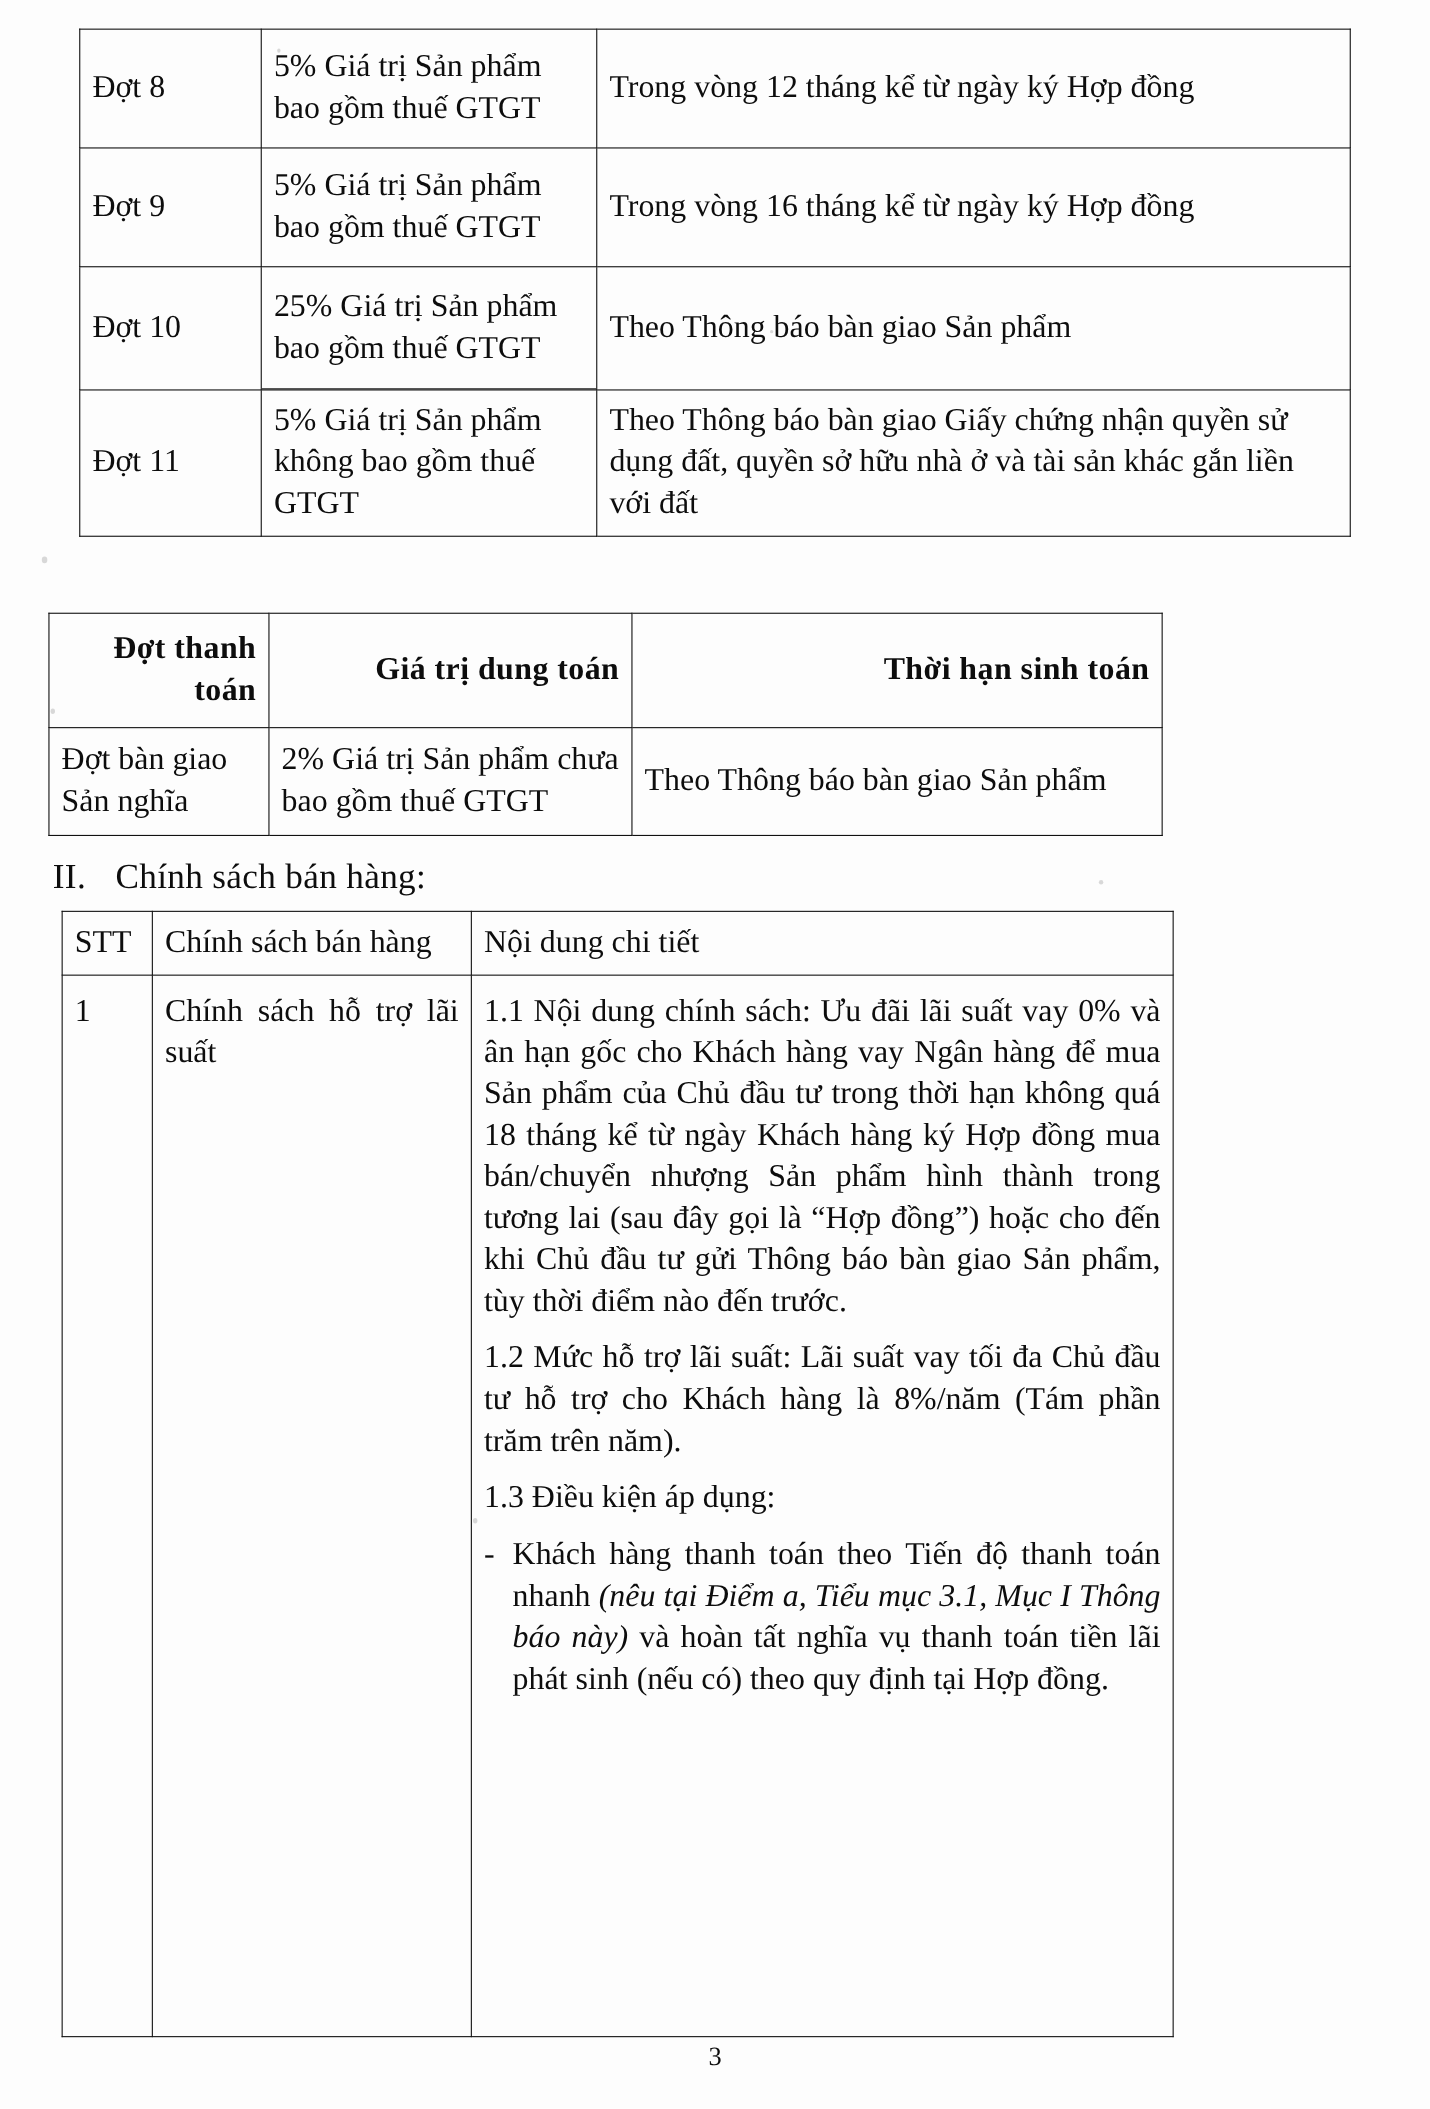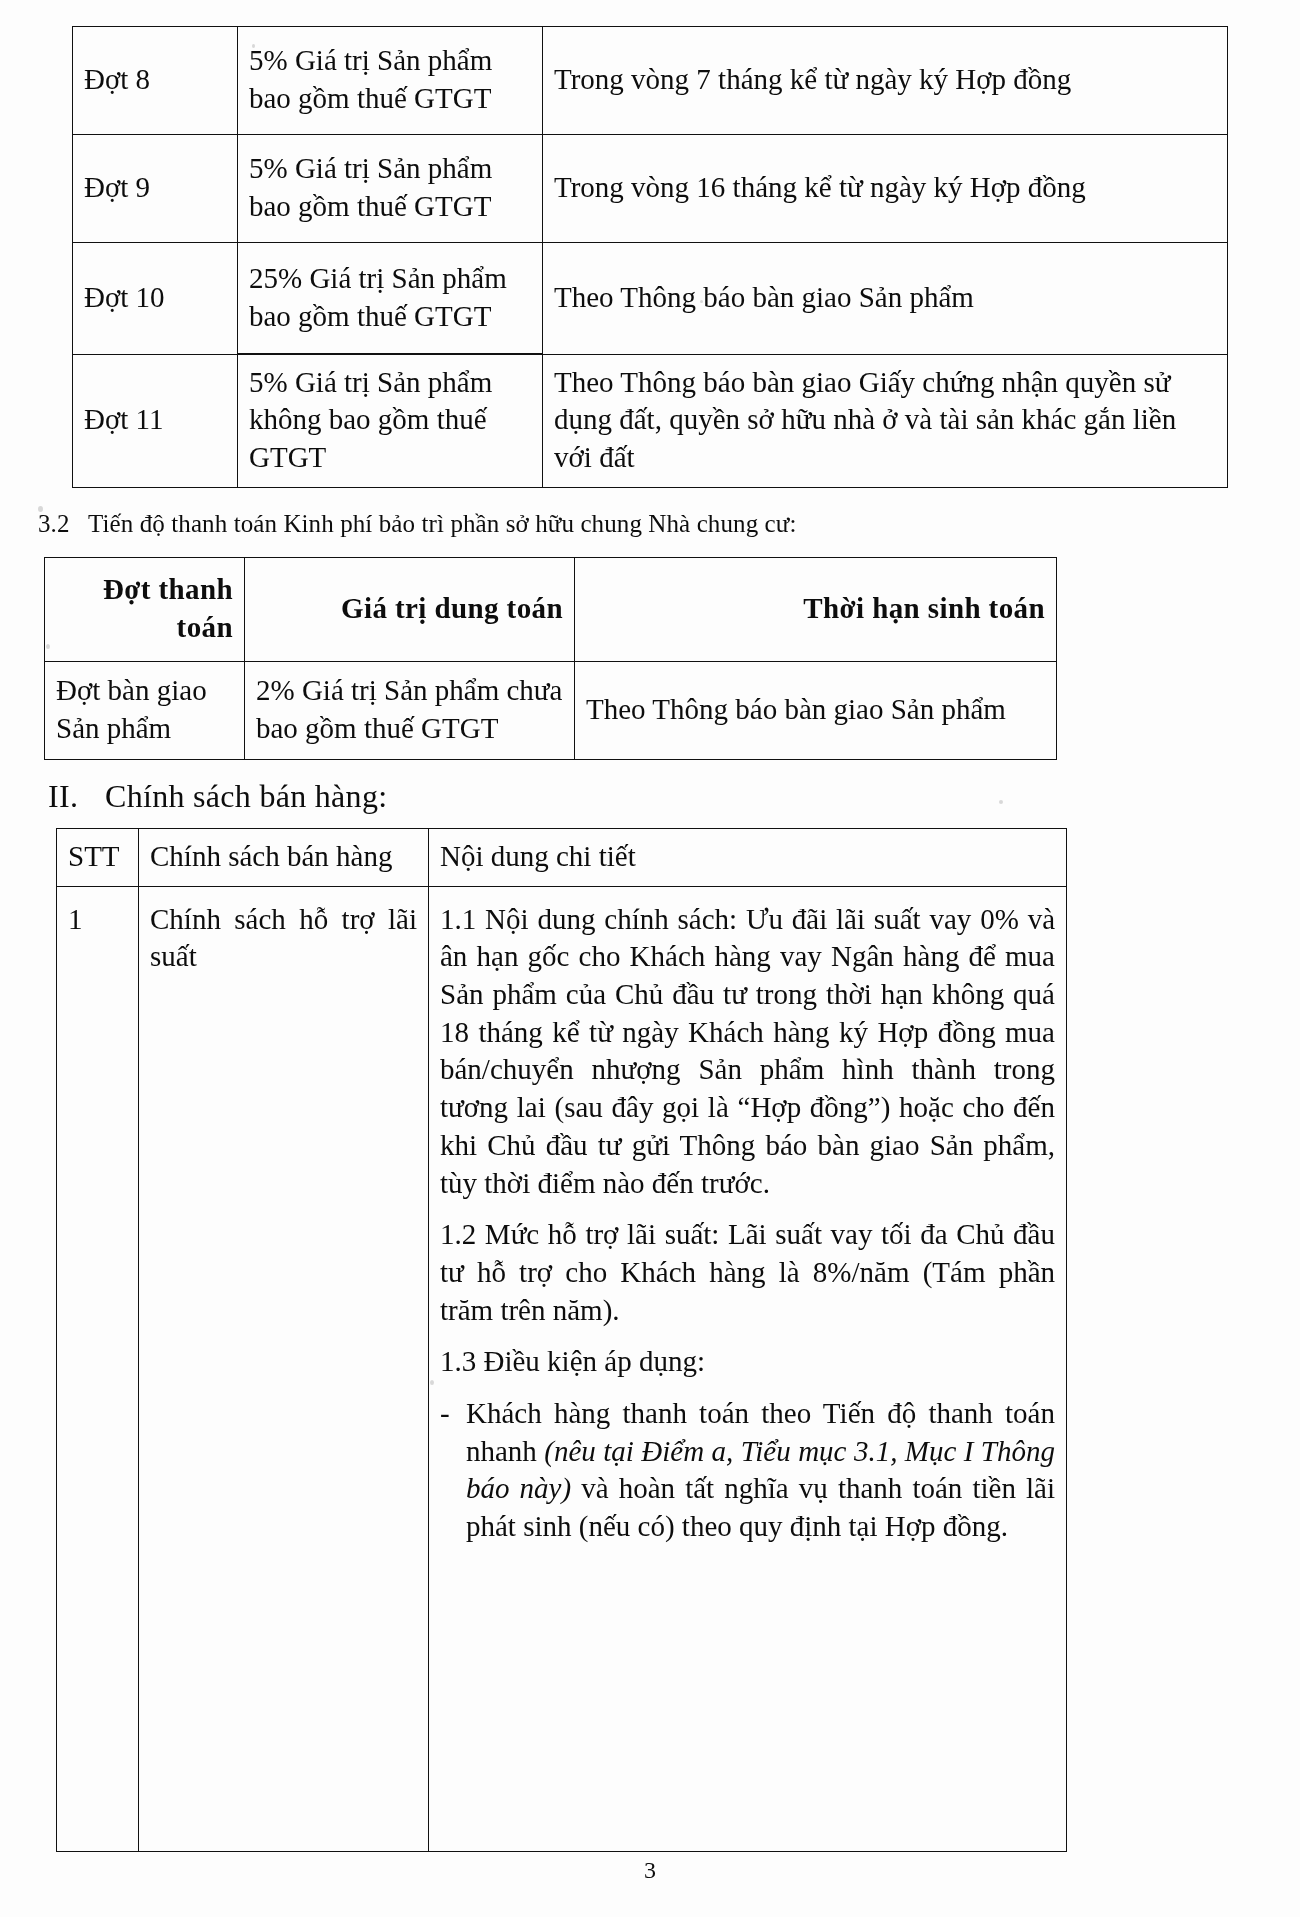--- a/index.html
+++ b/index.html
@@ -153,21 +153,21 @@
     <table class="doc t1">
       <colgroup>
         <col class="c1">
           <col class="c2">
           <col class="c3">
       </colgroup>
       <tbody>
         <tr>
           <td class="ctr mid">Đợt 8</td>
           <td class="top" style="height:108px">5% Giá trị Sản phẩm bao gồm thuế GTGT</td>
-          <td class="top">Trong vòng 7 tháng kể từ ngày ký Hợp đồng</td>
+          <td class="top">Trong vòng 12 tháng kể từ ngày ký Hợp đồng</td>
         </tr>
         <tr>
           <td class="ctr mid">Đợt 9</td>
           <td class="top" style="height:108px">5% Giá trị Sản phẩm bao gồm thuế GTGT</td>
           <td class="top">Trong vòng 16 tháng kể từ ngày ký Hợp đồng</td>
         </tr>
         <tr>
           <td class="ctr mid">Đợt 10</td>
           <td style="padding:0;vertical-align:top">
             <table class="nested">
@@ -182,41 +182,38 @@
         </tr>
         <tr>
           <td class="ctr mid">Đợt 11</td>
           <td class="top justall" style="height:130px">5% Giá trị Sản phẩm không bao gồm thuế GTGT</td>
           <td class="top">Theo Thông báo bàn giao Giấy chứng nhận quyền sử dụng đất, quyền sở hữu nhà ở và tài sản khác gắn liền với đất</td>
         </tr>
       </tbody>
     </table>
   </div>
 
-  <div class="h32">
-    <span class="num">3.2</span><span>Tiến độ thanh toán Kinh phí bảo trì phần sở hữu chung Nhà chung cư:</span>
-  </div>
 
   <div class="t2wrap">
     <table class="doc t2">
       <colgroup>
         <col class="c1">
           <col class="c2">
           <col class="c3">
       </colgroup>
       <thead>
         <tr class="hrow">
           <td>Đợt thanh toán</td>
           <td>Giá trị dung toán</td>
           <td>Thời hạn sinh toán</td>
         </tr>
       </thead>
       <tbody>
         <tr class="brow">
-          <td class="ctr mid">Đợt bàn giao Sản phẩm</td>
+          <td class="ctr mid">Đợt bàn giao Sản nghĩa</td>
           <td class="ctr mid">2% Giá trị Sản phẩm chưa bao gồm thuế GTGT</td>
           <td class="ctr mid">Theo Thông báo bàn giao Sản phẩm</td>
         </tr>
       </tbody>
     </table>
   </div>
 
   <div class="hII">
     <span class="num">II.</span><span>Chính sách bán hàng:</span>
   </div>

